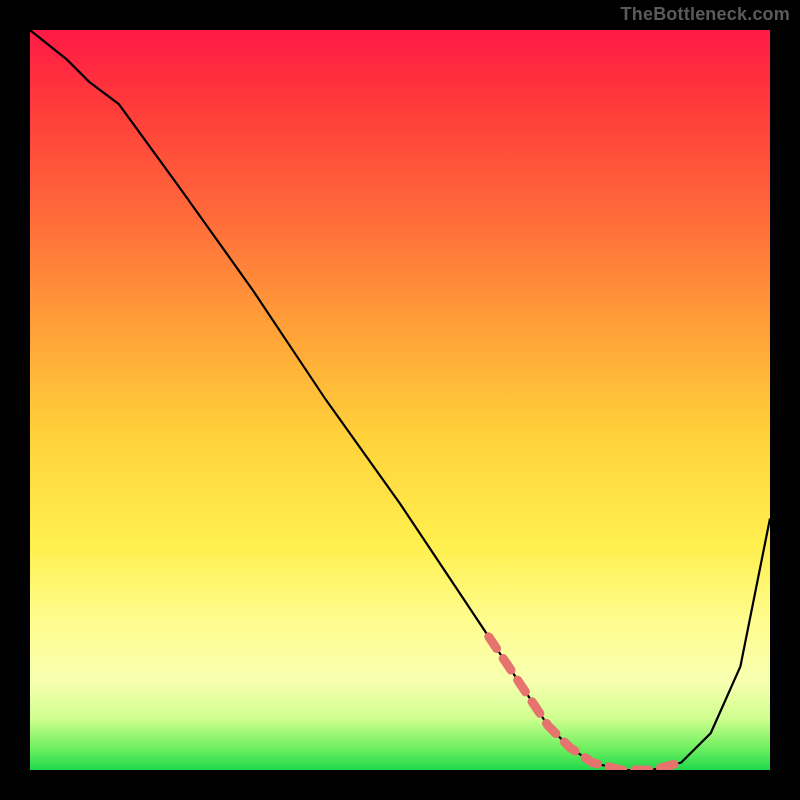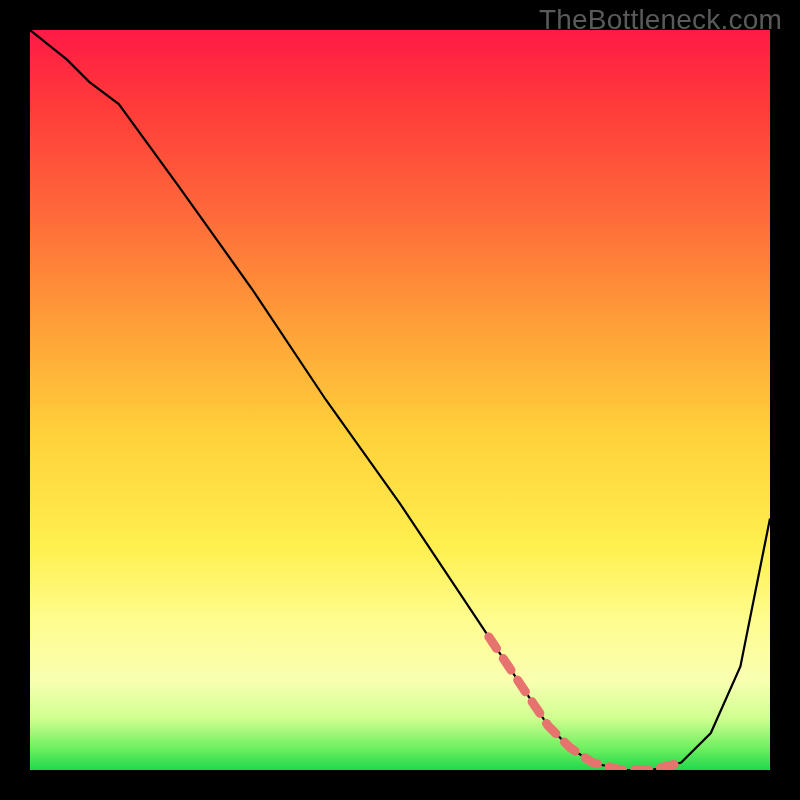--- a/index.html
+++ b/index.html
@@ -13,24 +13,24 @@
   }
   .frame {
     position: relative;
     width: 800px;
     height: 800px;
     background: #000000;
   }
   .watermark {
     position: absolute;
     top: 4px;
-    right: 18px;
+    right: 10px;
     color: #5a5a5a;
-    font-size: 28px;
-    font-weight: 400;
+    font-size: 18px;
+    font-weight: 700;
     letter-spacing: 0.2px;
     z-index: 5;
   }
   .plot-area {
     position: absolute;
     left: 30px;
     top: 30px;
     width: 740px;
     height: 740px;
     background: linear-gradient(to bottom,

